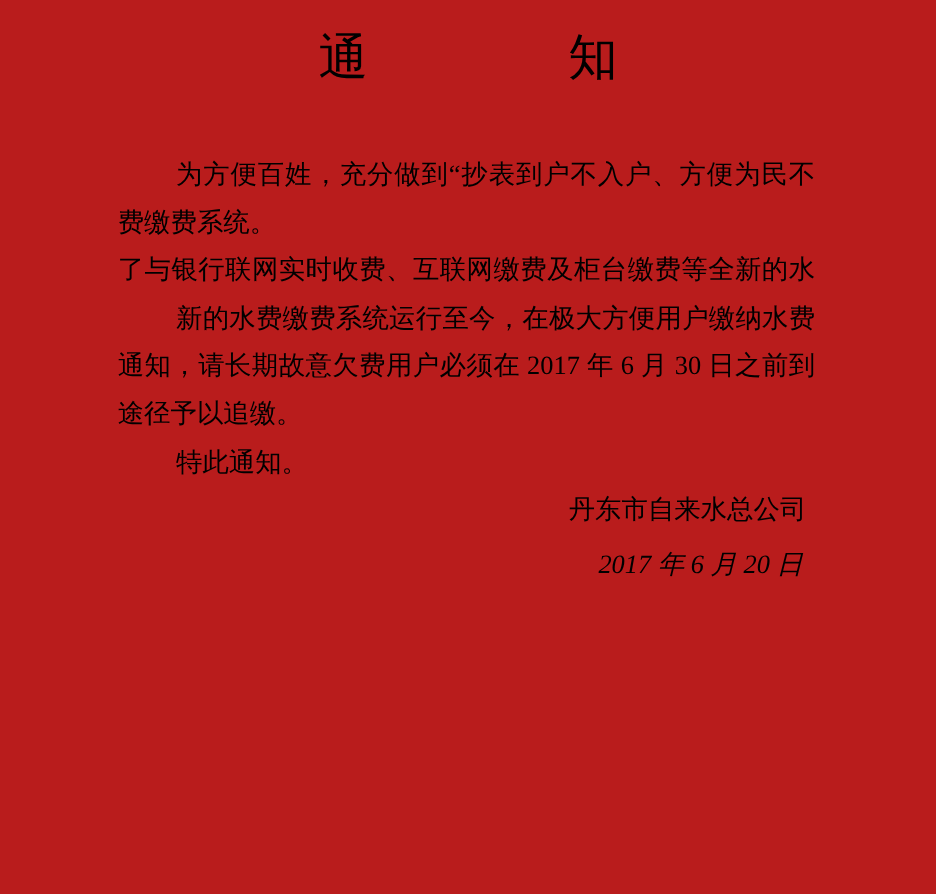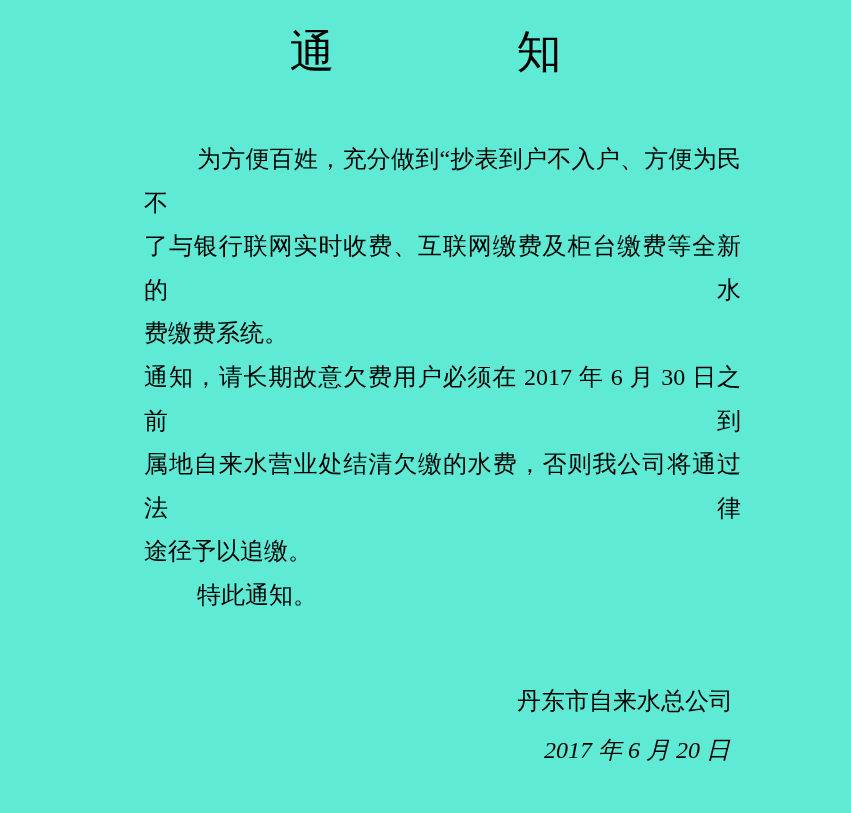--- a/index.html
+++ b/index.html
@@ -4,58 +4,56 @@
 <style>
   html, body {
     margin: 0;
     padding: 0;
     background: #ffffff;
   }
   .page {
     position: relative;
     width: 851px;
     height: 813px;
-    background: #5eead4;
+    background: #b91c1c;
     color: #000000;
     font-family: "Liberation Serif", "DejaVu Serif", serif;
     overflow: hidden;
     box-sizing: border-box;
   }
   .title {
     margin: 0;
     padding-top: 26px;
     font-size: 45px;
     font-weight: 400;
     line-height: 52px;
     text-align: center;
     letter-spacing: 182px;
     padding-left: 182px; 
     white-space: nowrap;
   }
   .body-text {
     margin-top: 60px;
     padding-left: 107px;
     padding-right: 110px;
-    margin-left: 37px;
   }
   .line {
     margin: 0;
     font-size: 24px;
     line-height: 43.6px;
     text-align: justify;
     text-justify: inter-ideograph;
   }
   .line.full {
     text-align-last: justify;
   }
   .line.indent {
     text-indent: 53px;
   }
   .signature {
-    margin-top: 62px;
     padding-left: 107px;
     padding-right: 110px;
     text-align: right;
   }
   .sig-company {
     font-size: 24px;
     line-height: 43.6px;
     padding-right: 8px;
   }
   .sig-date {
@@ -69,25 +67,25 @@
 </head>
 <body>
 
 <div class="page">
 
   <h1 class="title">通知</h1>
 
   <div class="body-text">
 
     <p class="line indent full">为方便百姓，充分做到“抄表到户不入户、方便为民不</p>
+    <p class="line">费缴费系统。</p>
     <p class="line full">了与银行联网实时收费、互联网缴费及柜台缴费等全新的水</p>
-    <p class="line">费缴费系统。</p>
 
+    <p class="line indent full">新的水费缴费系统运行至今，在极大方便用户缴纳水费</p>
     <p class="line full">通知，请长期故意欠费用户必须在 2017 年 6 月 30 日之前到</p>
-    <p class="line full">属地自来水营业处结清欠缴的水费，否则我公司将通过法律</p>
     <p class="line">途径予以追缴。</p>
 
     <p class="line indent">特此通知。</p>
 
   </div>
 
   <div class="signature">
     <div class="sig-company">丹东市自来水总公司</div>
     <div class="sig-date">2017 年 6 月 20 日</div>
   </div>

